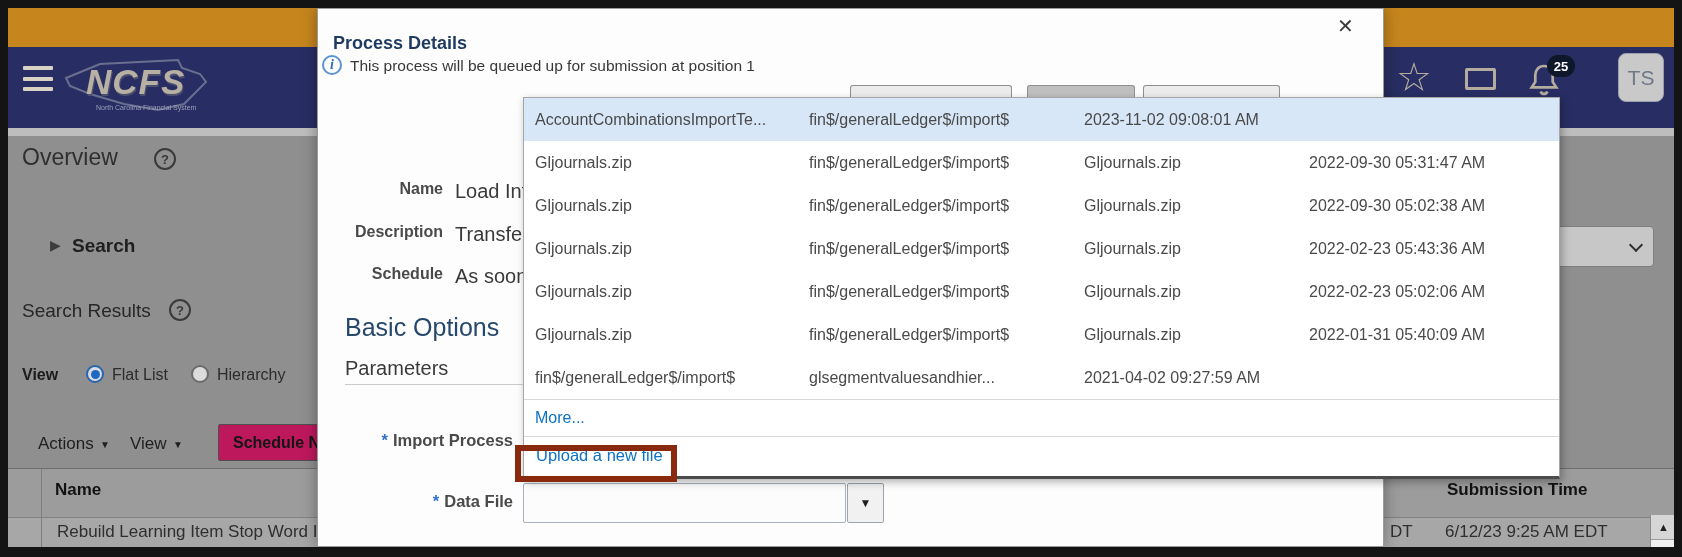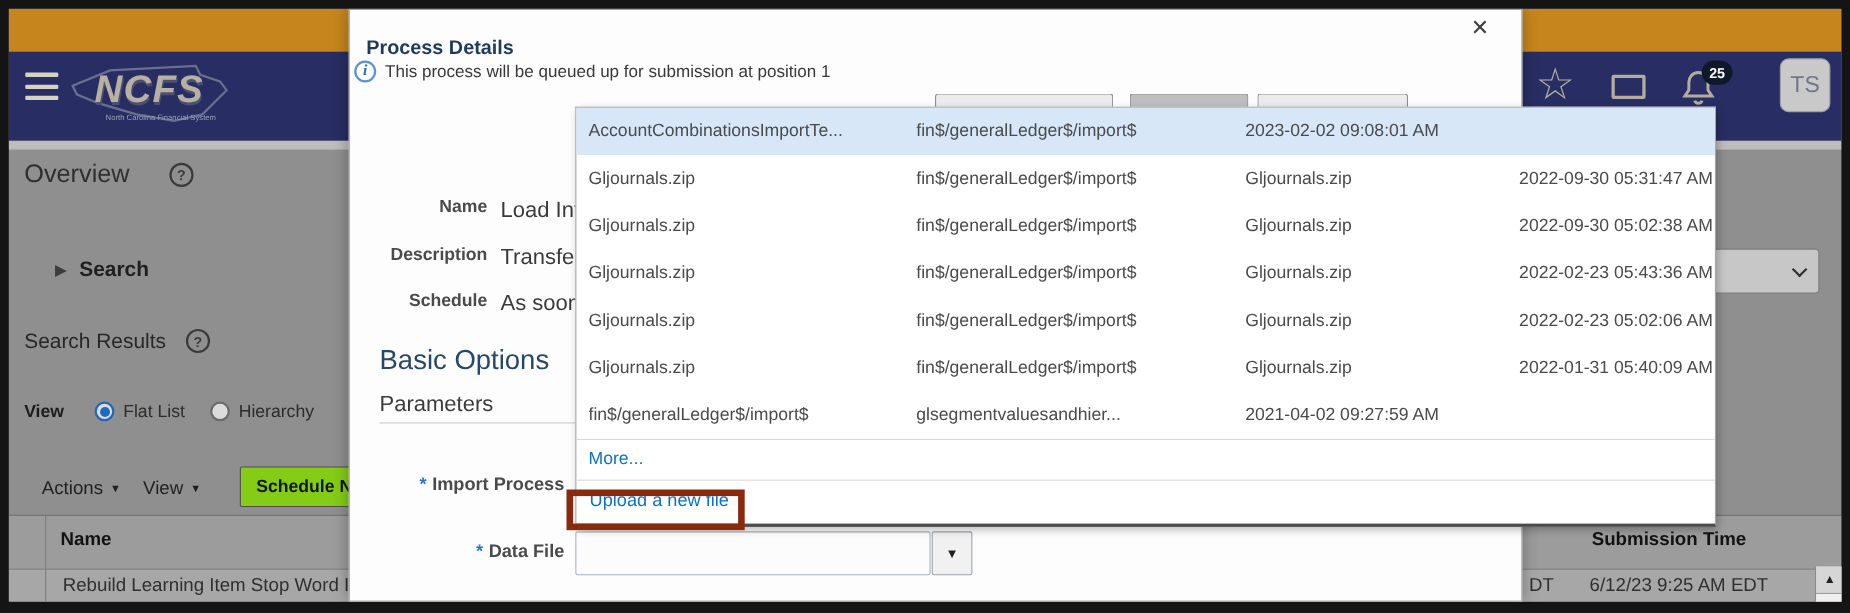--- a/index.html
+++ b/index.html
@@ -49,21 +49,21 @@
   .radio1{left:78px;top:357px;}
   .radio1-label{left:104px;top:358px;font-size:16px;}
   .radio2{left:183px;top:357px;}
   .radio2-label{left:209px;top:358px;font-size:16px;}
   .menu-label{font-size:17px;color:#1f1f1f;cursor:pointer;}
   .actions-menu{left:30px;top:426px;}
   .viewmenu{left:122px;top:426px;}
   .caret{font-size:10px;color:#1f1f1f;}
   .caret-actions{left:92px;top:431px;}
   .caret-view{left:165px;top:431px;}
-  .schedule-btn{left:210px;top:416px;width:120px;height:37px;background:#84cc16;border:1px solid #4f4f4f;
+  .schedule-btn{left:210px;top:416px;width:120px;height:37px;background:#be185d;border:1px solid #4f4f4f;
     border-radius:2px;font-size:16px;font-weight:bold;color:#151515;text-align:left;padding:0 0 0 14px;
     line-height:35px;overflow:hidden;white-space:nowrap;cursor:pointer;}
   .thead-line{left:0;top:460px;width:1666px;height:1px;background:#6E6E6E;}
   .thead{left:0;top:461px;width:1666px;height:48px;background:#9C9C9C;}
   .thead-bottom{left:0;top:509px;width:1666px;height:1px;background:#828282;}
   .trow{left:0;top:510px;width:1666px;height:29px;background:#A7A7A7;}
   .col-div{left:33px;top:461px;width:1px;height:78px;background:#7F7F7F;}
   .name-header{left:47px;top:472px;font-size:17px;font-weight:bold;color:#121212;}
   .subtime-header{left:1439px;top:472px;font-size:17px;font-weight:bold;color:#121212;}
   .row-name{left:49px;top:514px;font-size:17px;color:#2F2F2F;width:270px;overflow:hidden;white-space:nowrap;}
@@ -104,21 +104,21 @@
   .req{color:#2F6FD0;font-weight:bold;margin-right:5px;}
   .combo-input{left:515px;top:475px;width:323px;height:40px;background:#FCFCFC;border:1px solid #A7B2BC;
     border-radius:2px;z-index:6;font-size:16px;padding:0 8px;color:#333;}
   .combo-btn{left:839px;top:475px;width:37px;height:40px;background:#F1F1F1;border:1px solid #9CA4AB;
     border-radius:2px;z-index:6;display:flex;align-items:center;justify-content:center;font-size:12px;color:#1f1f1f;cursor:pointer;}
 
   
   .file-panel{left:515px;top:89px;width:1037px;height:382px;background:#FFFFFF;border:1px solid #A6A6A6;
     border-bottom:3px solid #4C4C4C;box-shadow:2px 3px 8px rgba(0,0,0,.3);z-index:10;}
   .dd-row{height:43px;display:grid;grid-template-columns:274px 275px 225px 1fr;align-items:center;
-    padding-left:11px;font-size:16px;color:#4A4A4A;cursor:pointer;gap:24px;}
+    padding-left:11px;font-size:16px;color:#4A4A4A;cursor:pointer;}
   .dd-row.selected{background:#D7E7F8;}
   .dd-cell{white-space:nowrap;overflow:hidden;padding-right:10px;}
   .dd-sep{height:1px;background:#D9D9D9;}
   .more-row{height:36px;line-height:36px;padding-left:11px;}
   .upload-row{height:39px;padding:9px 0 0 12px;}
   .link{color:#0B72C4;font-size:16px;text-decoration:none;cursor:pointer;white-space:nowrap;}
   .upload-link{font-size:16.5px;}
   .highlight-box{left:507px;top:437px;width:162px;height:37px;border:6px solid #892A0E;z-index:12;pointer-events:none;}
 </style>
 </head>
@@ -222,21 +222,21 @@
   <div class="abs req-label datafile-label">
     <span class="req">*</span><span>Data File</span>
   </div>
   <input class="abs combo-input" value="" style="">
   <div class="abs combo-btn">▼</div>
 
   <div class="abs file-panel">
     <div class="dd-row selected">
       <span class="dd-cell">AccountCombinationsImportTe...</span>
           <span class="dd-cell">fin$/generalLedger$/import$</span>
-          <span class="dd-cell">2023-02-02 09:08:01 AM</span>
+          <span class="dd-cell">2023-11-02 09:08:01 AM</span>
     </div>
     <div class="dd-row">
       <span class="dd-cell">Gljournals.zip</span>
           <span class="dd-cell">fin$/generalLedger$/import$</span>
           <span class="dd-cell">Gljournals.zip</span>
           <span class="dd-cell">2022-09-30 05:31:47 AM</span>
     </div>
     <div class="dd-row">
       <span class="dd-cell">Gljournals.zip</span>
           <span class="dd-cell">fin$/generalLedger$/import$</span>

